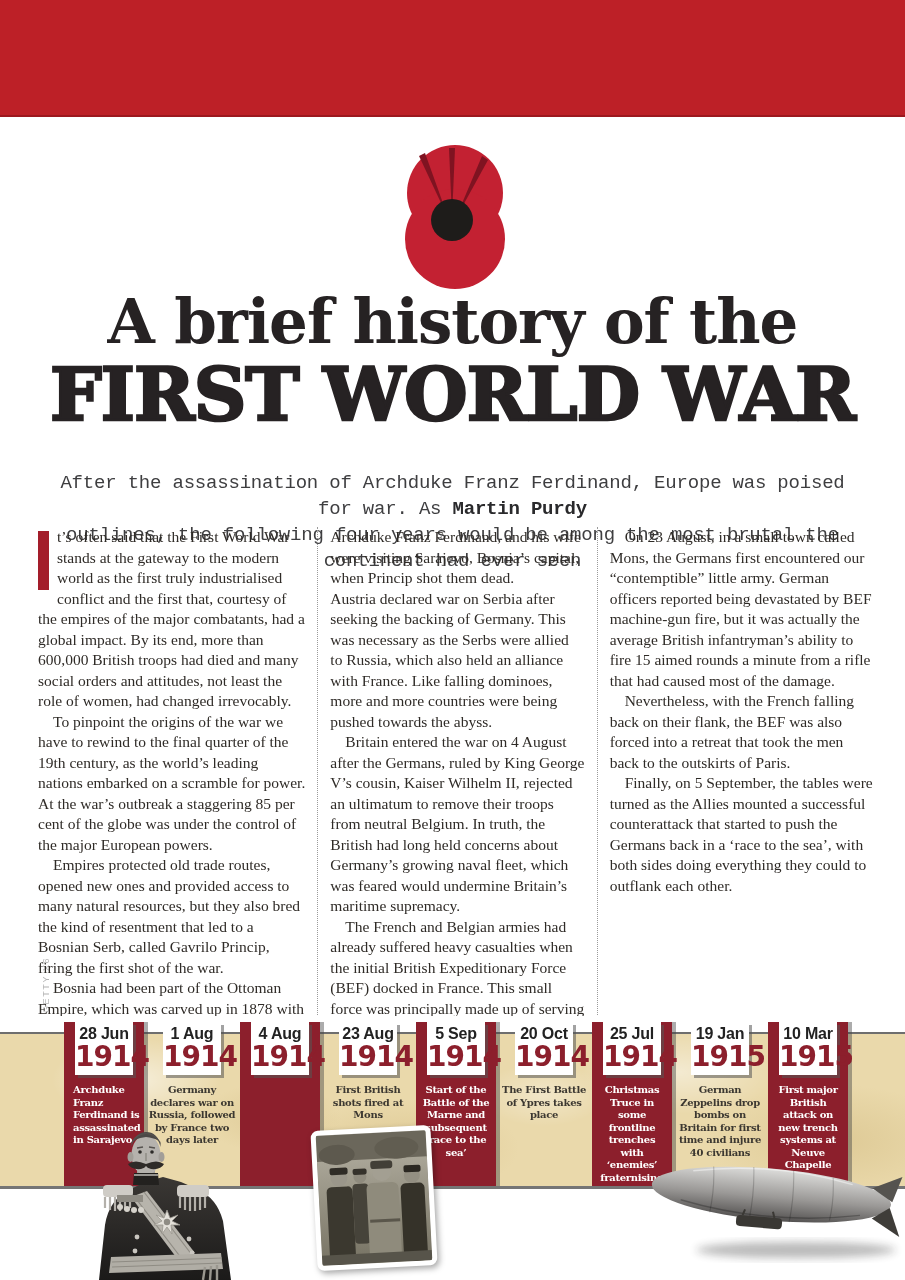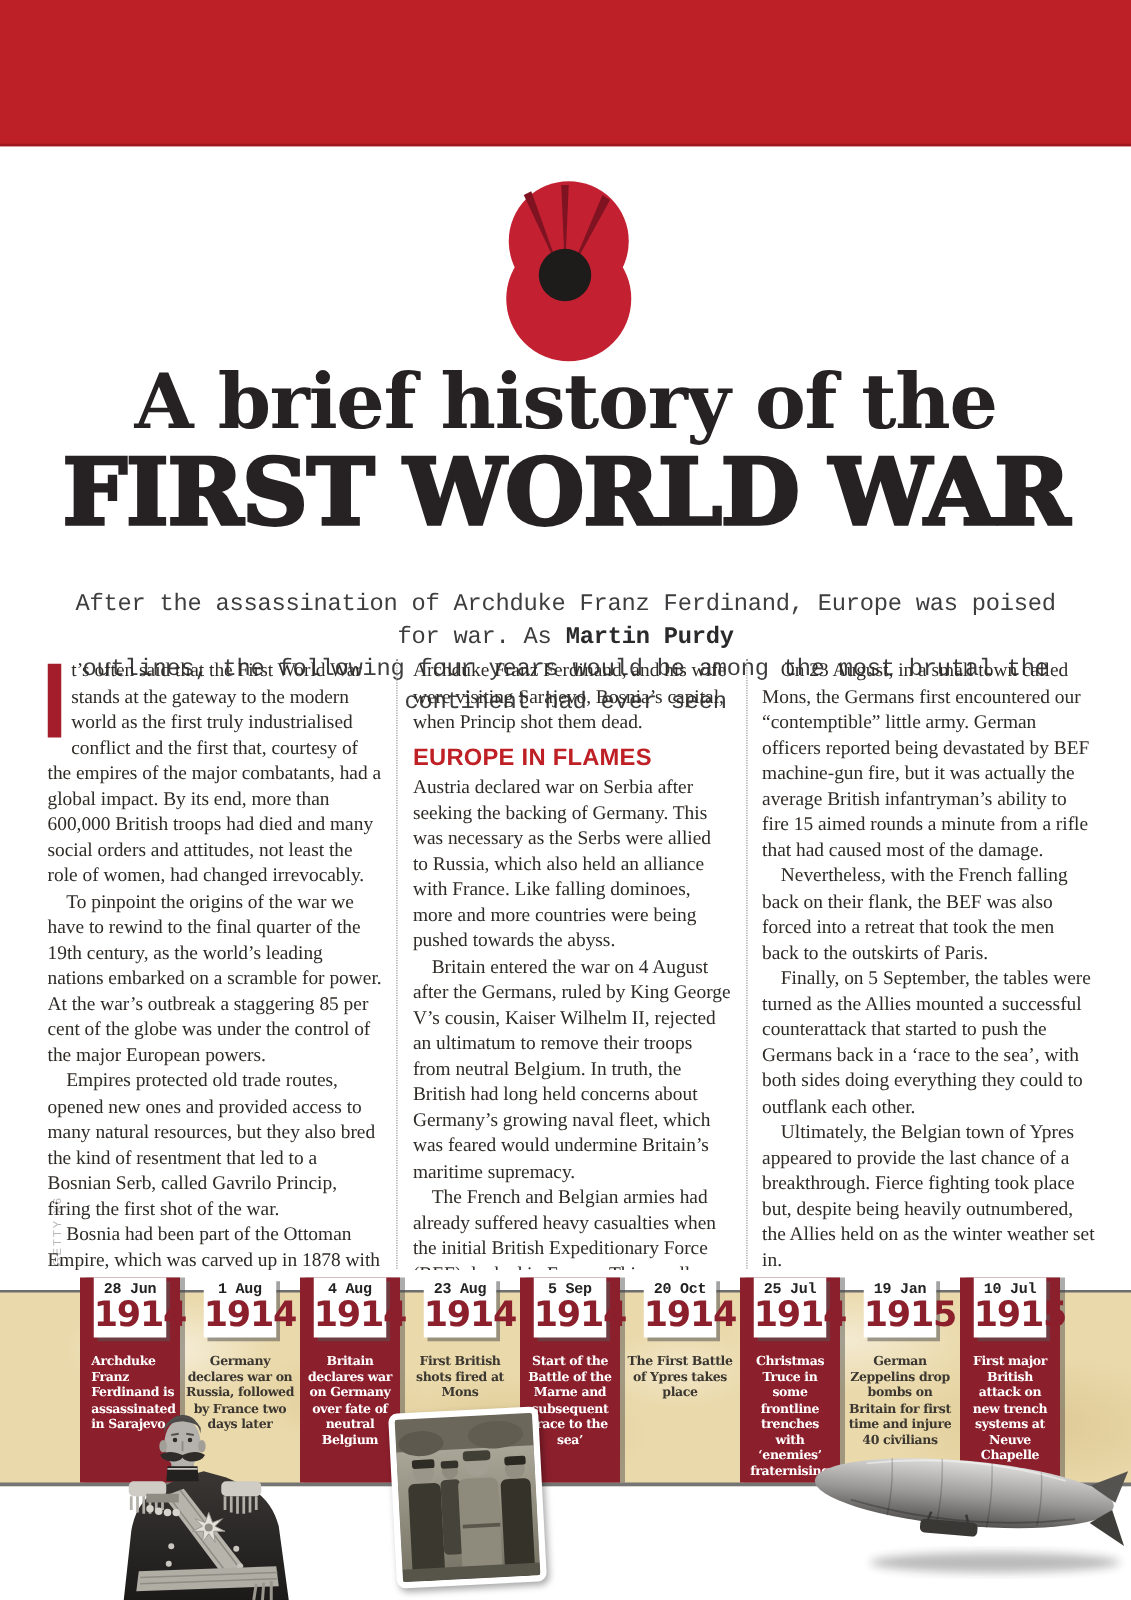--- a/index.html
+++ b/index.html
@@ -51,21 +51,21 @@
               radial-gradient(180px 80px at 92% 70%, rgba(185,155,85,.25), rgba(185,155,85,0) 70%),
               radial-gradient(100px 50px at 30% 55%, rgba(180,150,80,.2), rgba(180,150,80,0) 70%),
               radial-gradient(90px 45px at 60% 40%, rgba(255,255,255,.35), rgba(255,255,255,0) 70%);
             border-top:2px solid #6e6e6e;border-bottom:3px solid #757575;}
   .tl-items{position:absolute;left:60px;top:0;width:792px;height:100%;display:flex;}
   .tl-item{position:relative;width:88px;height:100%;}
   .tl-panel{position:absolute;left:4px;right:4px;top:-12px;bottom:0;background:#8c1f2c;
             box-shadow:4px 0 0 rgba(70,70,70,0.45);}
   .tl-tab{position:absolute;left:15px;width:58px;top:-12px;background:#ffffff;text-align:center;
           padding:3px 0 4px;box-shadow:3px 3px 0 rgba(85,85,85,0.55);z-index:2;}
-  .tl-day{font-size:12px;font-weight:bold;color:#222222;font-family:Liberation Mono, monospace;
+  .tl-day{font-size:16px;font-weight:bold;color:#222222;font-family:Liberation Sans, sans-serif;
           letter-spacing:-0.2px;line-height:1.1;}
   .tl-year{font-size:28px;font-weight:bold;color:#8c1f2c;font-family:"DejaVu Sans",sans-serif;
            line-height:1;letter-spacing:-1px;}
   .tl-desc{position:absolute;top:50px;left:8px;right:8px;z-index:2;text-align:center;
            font-family:"DejaVu Serif",serif;font-weight:bold;font-size:10px;line-height:12.5px;
            letter-spacing:-0.3px;}
   .tl-item.red  .tl-desc{color:#ffffff;}
   .tl-item.plain .tl-desc{color:#3c3831;left:-2px;right:-2px;}
   .tl-desc.left{text-align:left;left:13px;right:3px;}
 
@@ -102,30 +102,28 @@
 
   <div class="columns">
       <div class="col">
         <p><span class="dropcap-bar" title="I"></span>t’s often said that the First World War stands at the gateway to the modern world as the first truly industrialised conflict and the first that, courtesy of the empires of the major combatants, had a global impact. By its end, more than 600,000 British troops had died and many social orders and attitudes, not least the role of women, had changed irrevocably.</p>
         <p class="indent">To pinpoint the origins of the war we have to rewind to the final quarter of the 19th century, as the world’s leading nations embarked on a scramble for power. At the war’s outbreak a staggering 85 per cent of the globe was under the control of the major European powers.</p>
         <p class="indent">Empires protected old trade routes, opened new ones and provided access to many natural resources, but they also bred the kind of resentment that led to a Bosnian Serb, called Gavrilo Princip, firing the first shot of the war.</p>
         <p class="indent">Bosnia had been part of the Ottoman Empire, which was carved up in 1878 with Austria-Hungary occupying Bosnia and Herzegovina. On 28 June, 1914, the heir to the Austro-Hungarian Empire, the</p>
       </div>
       <div class="col">
         <p>Archduke Franz Ferdinand, and his wife were visiting Sarajevo, Bosnia’s capital, when Princip shot them dead.</p>
-        <h3 class="subhead">EUROPE IN FLAMES</h3>
         <p>Austria declared war on Serbia after seeking the backing of Germany. This was necessary as the Serbs were allied to Russia, which also held an alliance with France. Like falling dominoes, more and more countries were being pushed towards the abyss.</p>
         <p class="indent">Britain entered the war on 4 August after the Germans, ruled by King George V’s cousin, Kaiser Wilhelm II, rejected an ultimatum to remove their troops from neutral Belgium. In truth, the British had long held concerns about Germany’s growing naval fleet, which was feared would undermine Britain’s maritime supremacy.</p>
         <p class="indent">The French and Belgian armies had already suffered heavy casualties when the initial British Expeditionary Force (BEF) docked in France. This small force was principally made up of serving soldiers and former professionals who had since left ‘the colours’ but were still on the reserve list in the case of an emergency.</p>
       </div>
       <div class="col">
         <p class="indent">On 23 August, in a small town called Mons, the Germans first encountered our “contemptible” little army. German officers reported being devastated by BEF machine-gun fire, but it was actually the average British infantryman’s ability to fire 15 aimed rounds a minute from a rifle that had caused most of the damage.</p>
         <p class="indent">Nevertheless, with the French falling back on their flank, the BEF was also forced into a retreat that took the men back to the outskirts of Paris.</p>
         <p class="indent">Finally, on 5 September, the tables were turned as the Allies mounted a successful counterattack that started to push the Germans back in a ‘race to the sea’, with both sides doing everything they could to outflank each other.</p>
-        <p class="indent">Ultimately, the Belgian town of Ypres appeared to provide the last chance of a breakthrough. Fierce fighting took place but, despite being heavily outnumbered, the Allies held on as the winter weather set in.</p>
       </div>
     </div>
 
   <div class="timeline">
     <div class="tl-items">
         <div class="tl-item red">
           <div class="tl-panel"></div>
           <div class="tl-tab">
             <div class="tl-day">28 Jun</div>
             <div class="tl-year">1914</div>
@@ -138,21 +136,20 @@
             <div class="tl-year">1914</div>
           </div>
           <div class="tl-desc">Germany declares war on Russia, followed by France two days later</div>
         </div>
         <div class="tl-item red">
           <div class="tl-panel"></div>
           <div class="tl-tab">
             <div class="tl-day">4 Aug</div>
             <div class="tl-year">1914</div>
           </div>
-          <div class="tl-desc">Britain declares war on Germany over fate of neutral Belgium</div>
         </div>
         <div class="tl-item plain">
           <div class="tl-tab">
             <div class="tl-day">23 Aug</div>
             <div class="tl-year">1914</div>
           </div>
           <div class="tl-desc">First British shots fired at Mons</div>
         </div>
         <div class="tl-item red">
           <div class="tl-panel"></div>
@@ -180,21 +177,21 @@
         <div class="tl-item plain">
           <div class="tl-tab">
             <div class="tl-day">19 Jan</div>
             <div class="tl-year">1915</div>
           </div>
           <div class="tl-desc">German Zeppelins drop bombs on Britain for first time and injure 40 civilians</div>
         </div>
         <div class="tl-item red">
           <div class="tl-panel"></div>
           <div class="tl-tab">
-            <div class="tl-day">10 Jul</div>
+            <div class="tl-day">10 Mar</div>
             <div class="tl-year">1915</div>
           </div>
           <div class="tl-desc">First major British attack on new trench systems at Neuve Chapelle</div>
         </div>
       </div>
   </div>
 
   <svg class="photo photo-franz" width="200" height="165" viewBox="0 0 200 165">
     <defs>
       <linearGradient id="jak" x1="0" y1="0" x2="0" y2="1">

